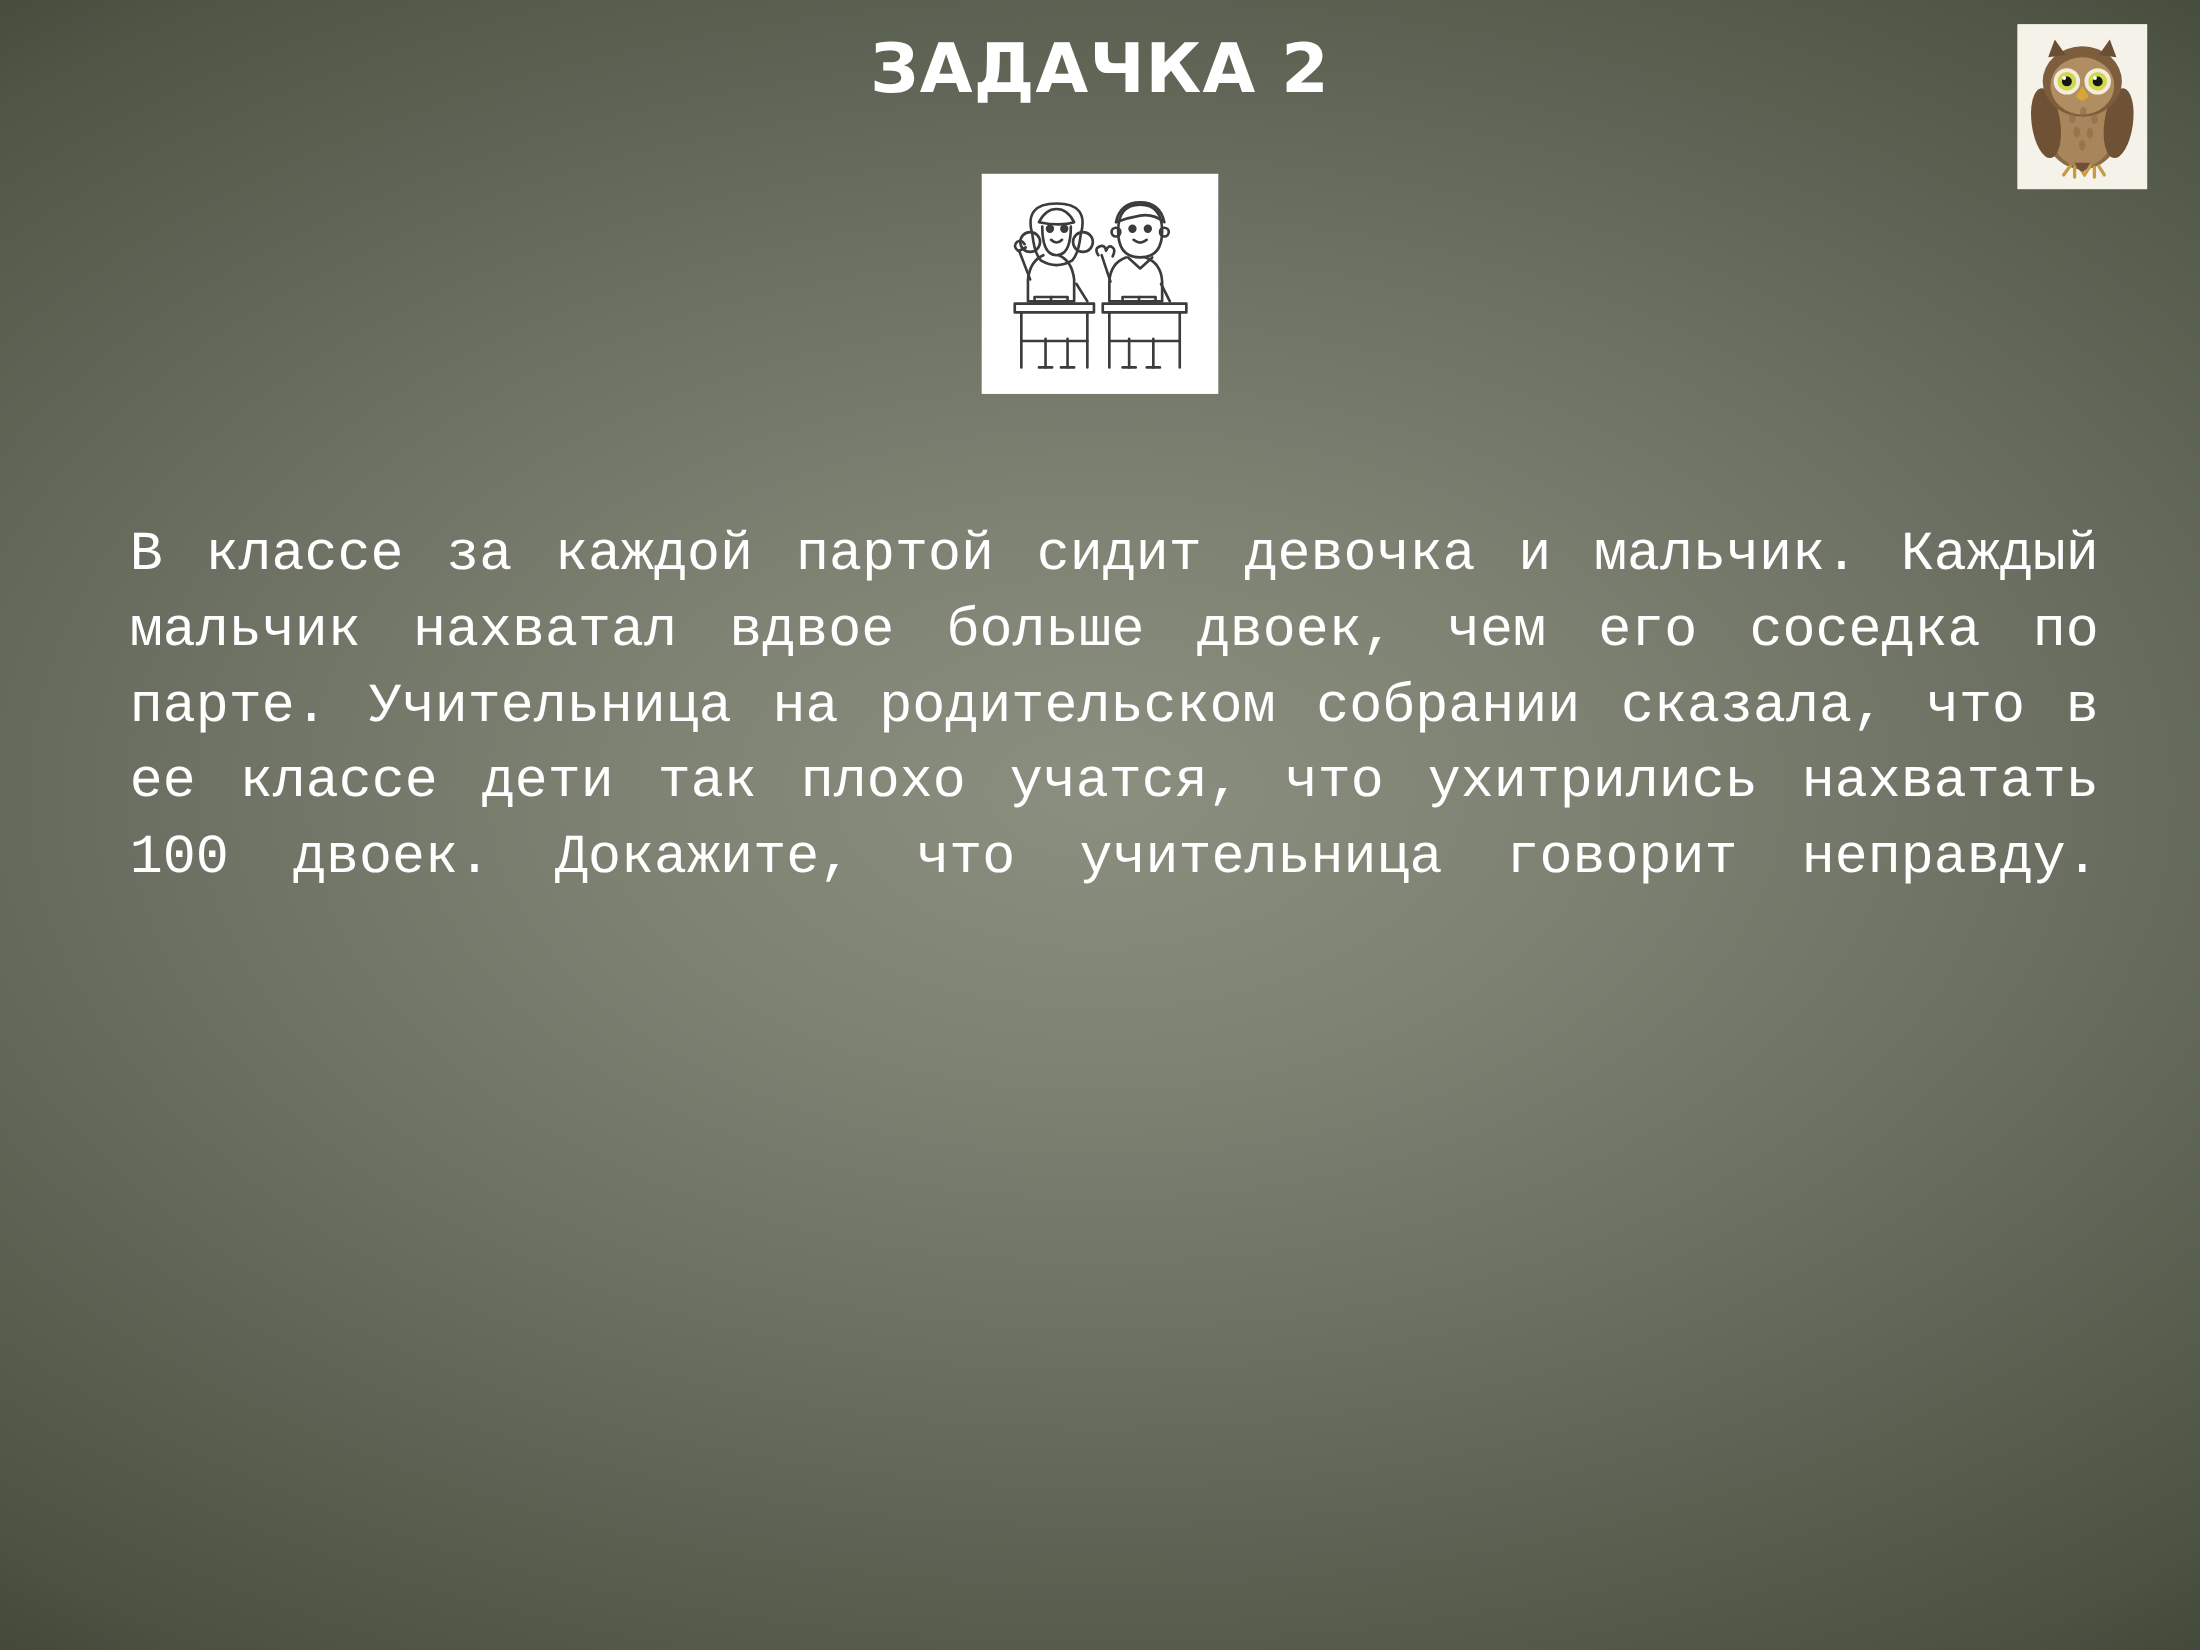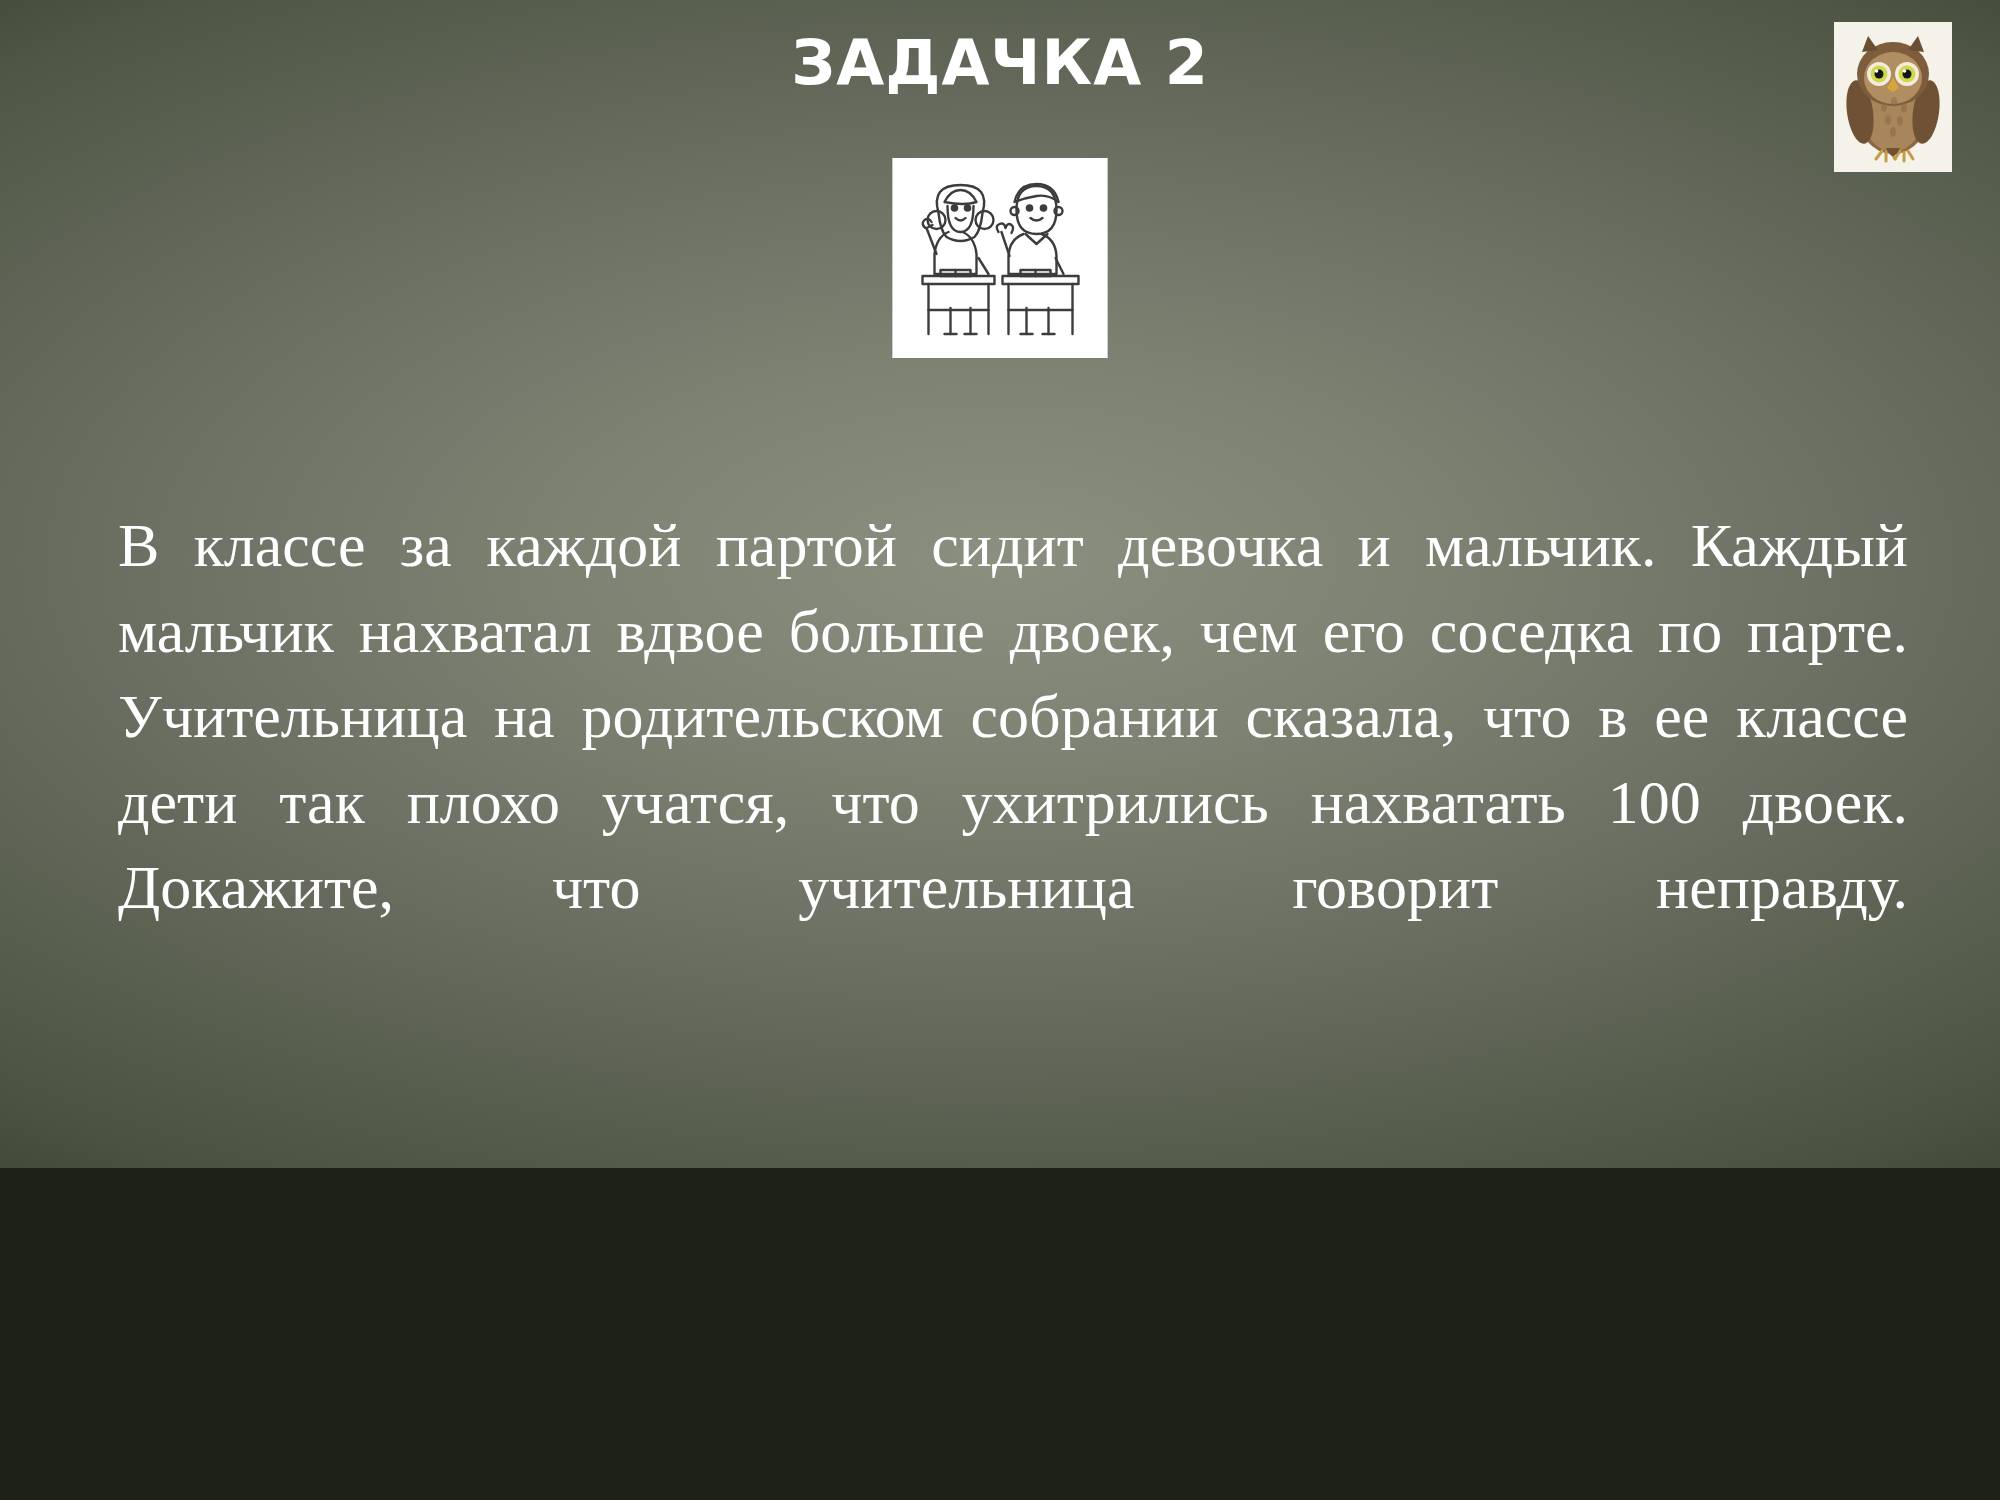--- a/index.html
+++ b/index.html
@@ -10,21 +10,21 @@
   body {
     width: 2000px;
     height: 1500px;
     overflow: hidden;
     font-family: "DejaVu Sans", sans-serif;
   }
 
   #slide {
     position: relative;
     width: 2000px;
-    height: 1168px;
+    height: 1500px;
     box-sizing: border-box;
     background:
       radial-gradient(ellipse 120% 95% at 50% 48%,
         #8b8f80 0%,
         #7d8273 18%,
         #6b7062 36%,
         #565c4c 55%,
         #434938 72%,
         #363c2c 86%,
         #2e3425 100%);
@@ -81,27 +81,26 @@
     overflow: hidden;
   }
 
   
   .body-text {
     position: absolute;
     top: 470px;
     left: 118px;
     width: 1790px;
     color: #ffffff;
-    font-family: Liberation Serif, serif;
-    font-size: 62px;
+    font-family: Liberation Mono, monospace;
+    font-size: 50px;
     line-height: 1.38;
     text-align: justify;
     text-justify: inter-word;
     z-index: 5;
-    margin-top: 33px;
   }
   .body-text p {
     margin: 0;
   }
   
   .body-text p::after {
     content: "";
     display: inline-block;
     width: 100%;
   }

